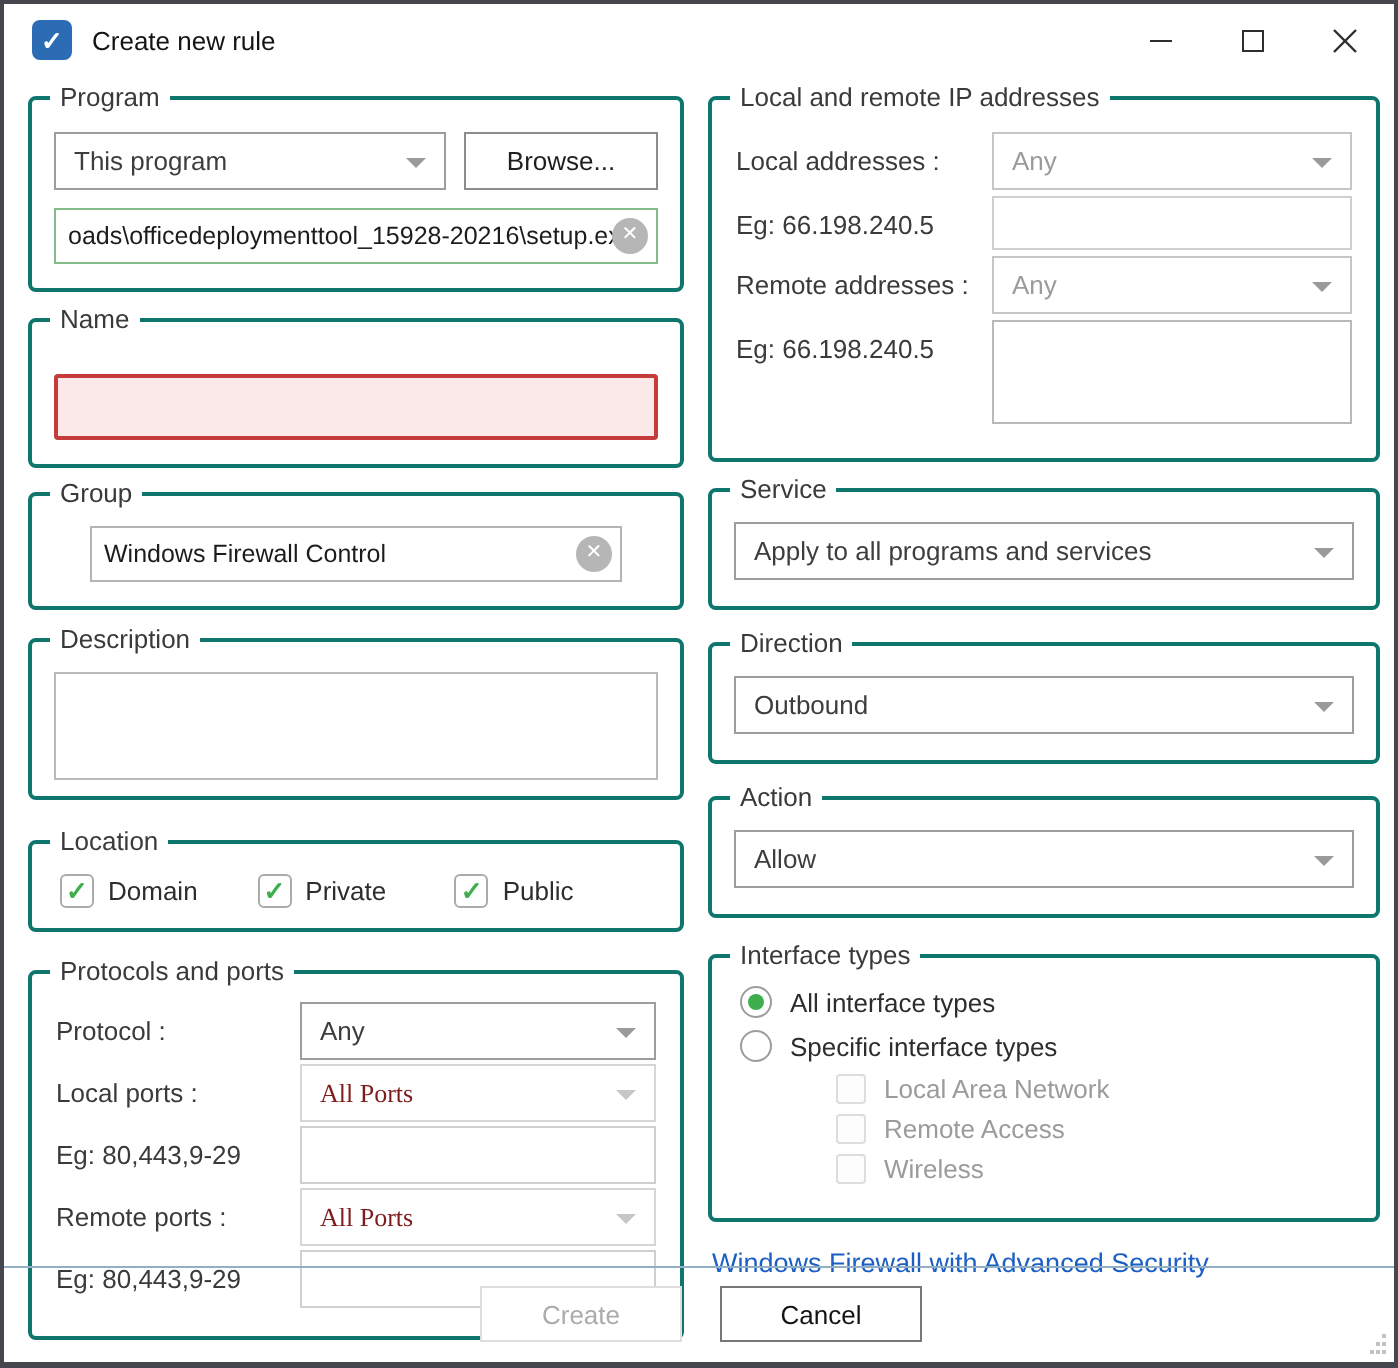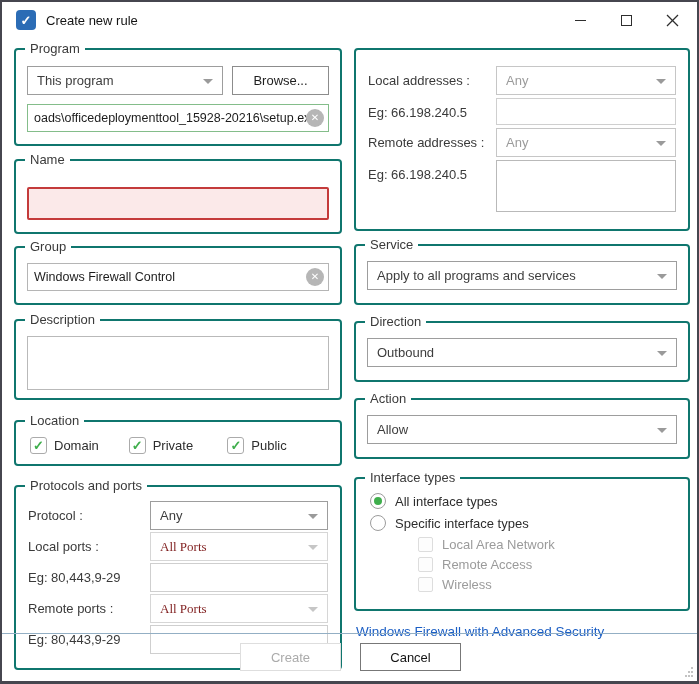--- a/index.html
+++ b/index.html
@@ -62,21 +62,21 @@
   .prog-row1{ display:flex; gap:9px; }
   .dd-program{ flex:1; }
   .btn-browse{ width:97px; height:29px; border:1px solid #8c8c8c; background:#fff;
     font-size:13px; color:#1e1e1e; font-family:inherit; }
   .prog-row2{ margin-top:9px; }
   .path-box{ border-color:#84bd8a; }
 
   .g-name{ padding:26px 11px 12px; margin-bottom:12px; }
   .input-error{ height:33px; border:2px solid #c43b3b; background:#fbe9e9; border-radius:2px; }
 
-  .g-group{ padding:15px 11px 12px; margin-bottom:14px; }
+  .g-group{ padding:15px 29px 12px; margin-bottom:14px; }
 
   .g-desc{ padding:15px 11px 8px; margin-bottom:20px; }
   .txtarea{ height:54px; border:1px solid #b9b9b9; background:#fff; }
   .desc-area{ height:54px; }
 
   .g-loc{ padding:15px 14px 10px; margin-bottom:19px; }
   .loc-row{ display:flex; align-items:center; }
   .loc-item{ display:flex; align-items:center; gap:7px; width:112px; }
   .loc-item span.txt{ font-size:13px; color:#2d2d2d; }
 
@@ -244,20 +244,21 @@
         <span class="lbl">Eg: 80,443,9-29</span>
         <div class="ctl input"></div>
       </div>
     </div>
   </div>
 
   <div class="col-right">
 
     
     <div class="group g-addr">
+      <span class="group-label">Local and remote IP addresses</span>
 
       <div class="form-row">
         <span class="lbl">Local addresses :</span>
         <div class="ctl dd graytext">
           <span>Any</span>
           <span class="chev"></span>
         </div>
       </div>
 
       <div class="form-row">

